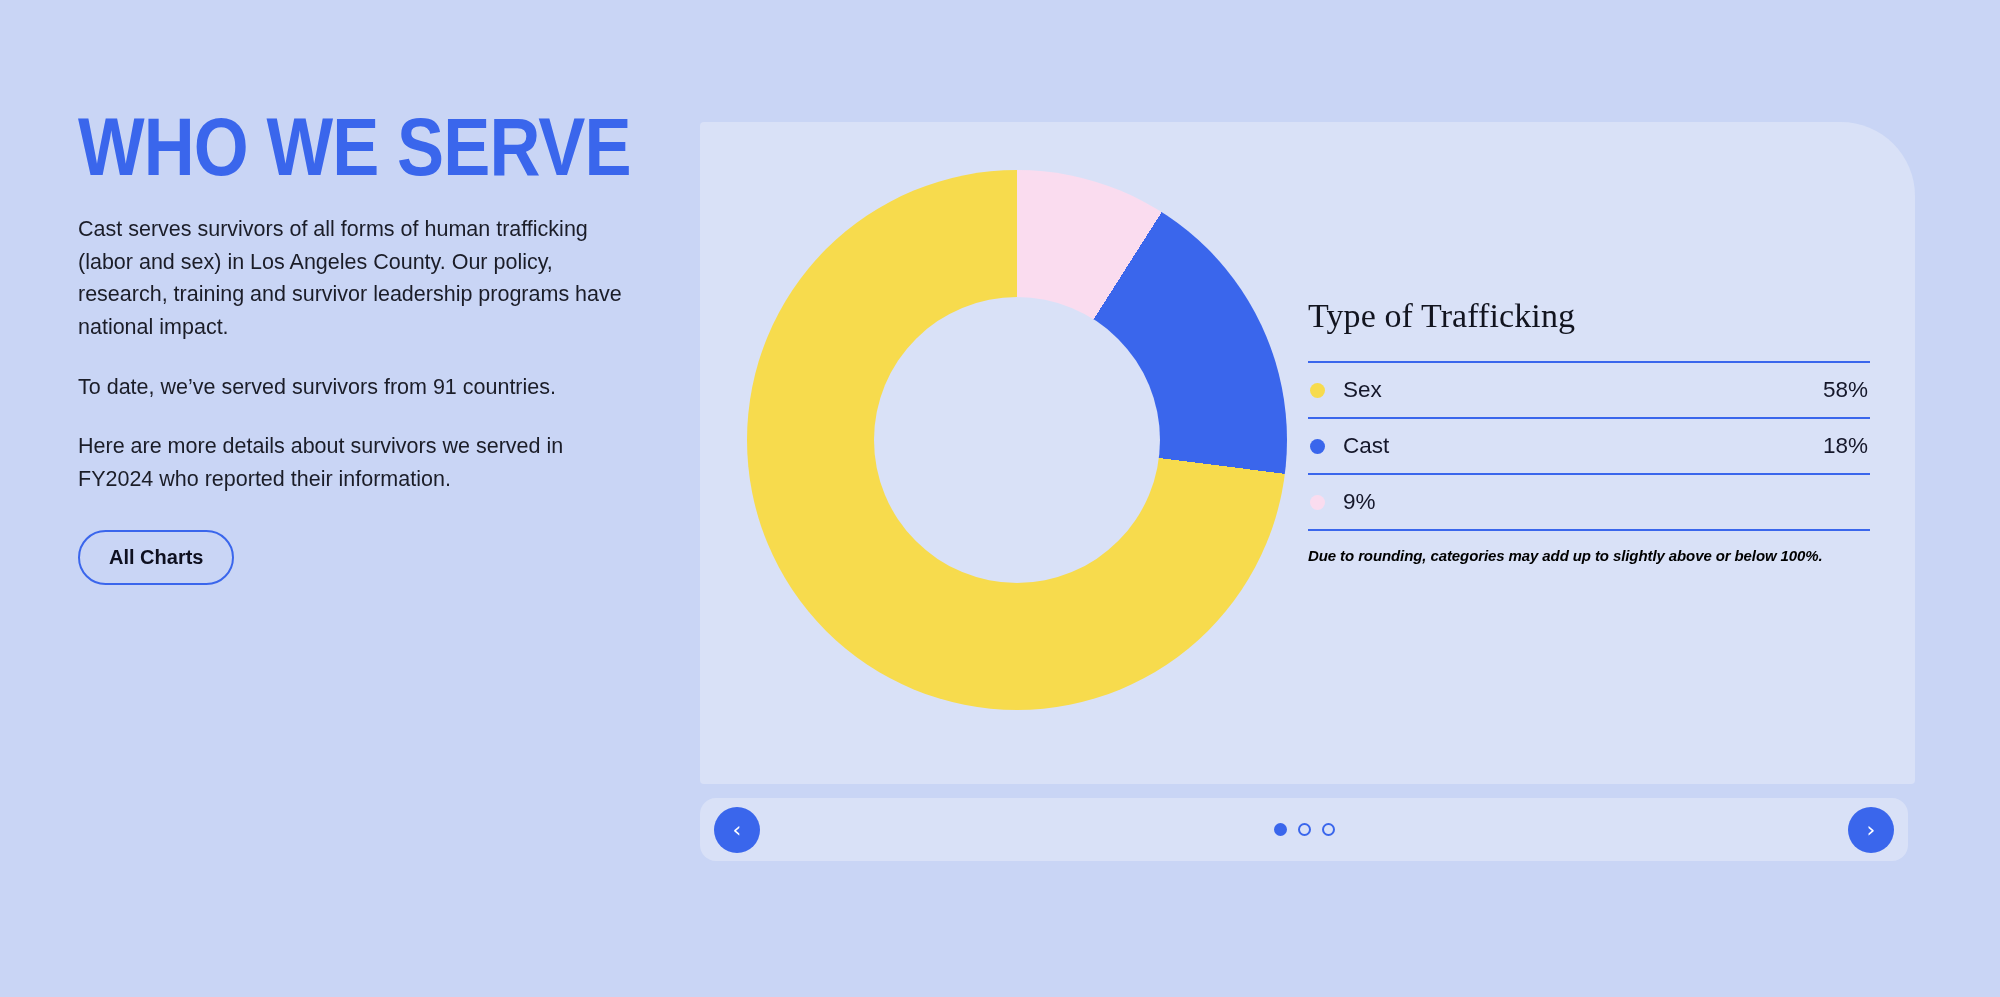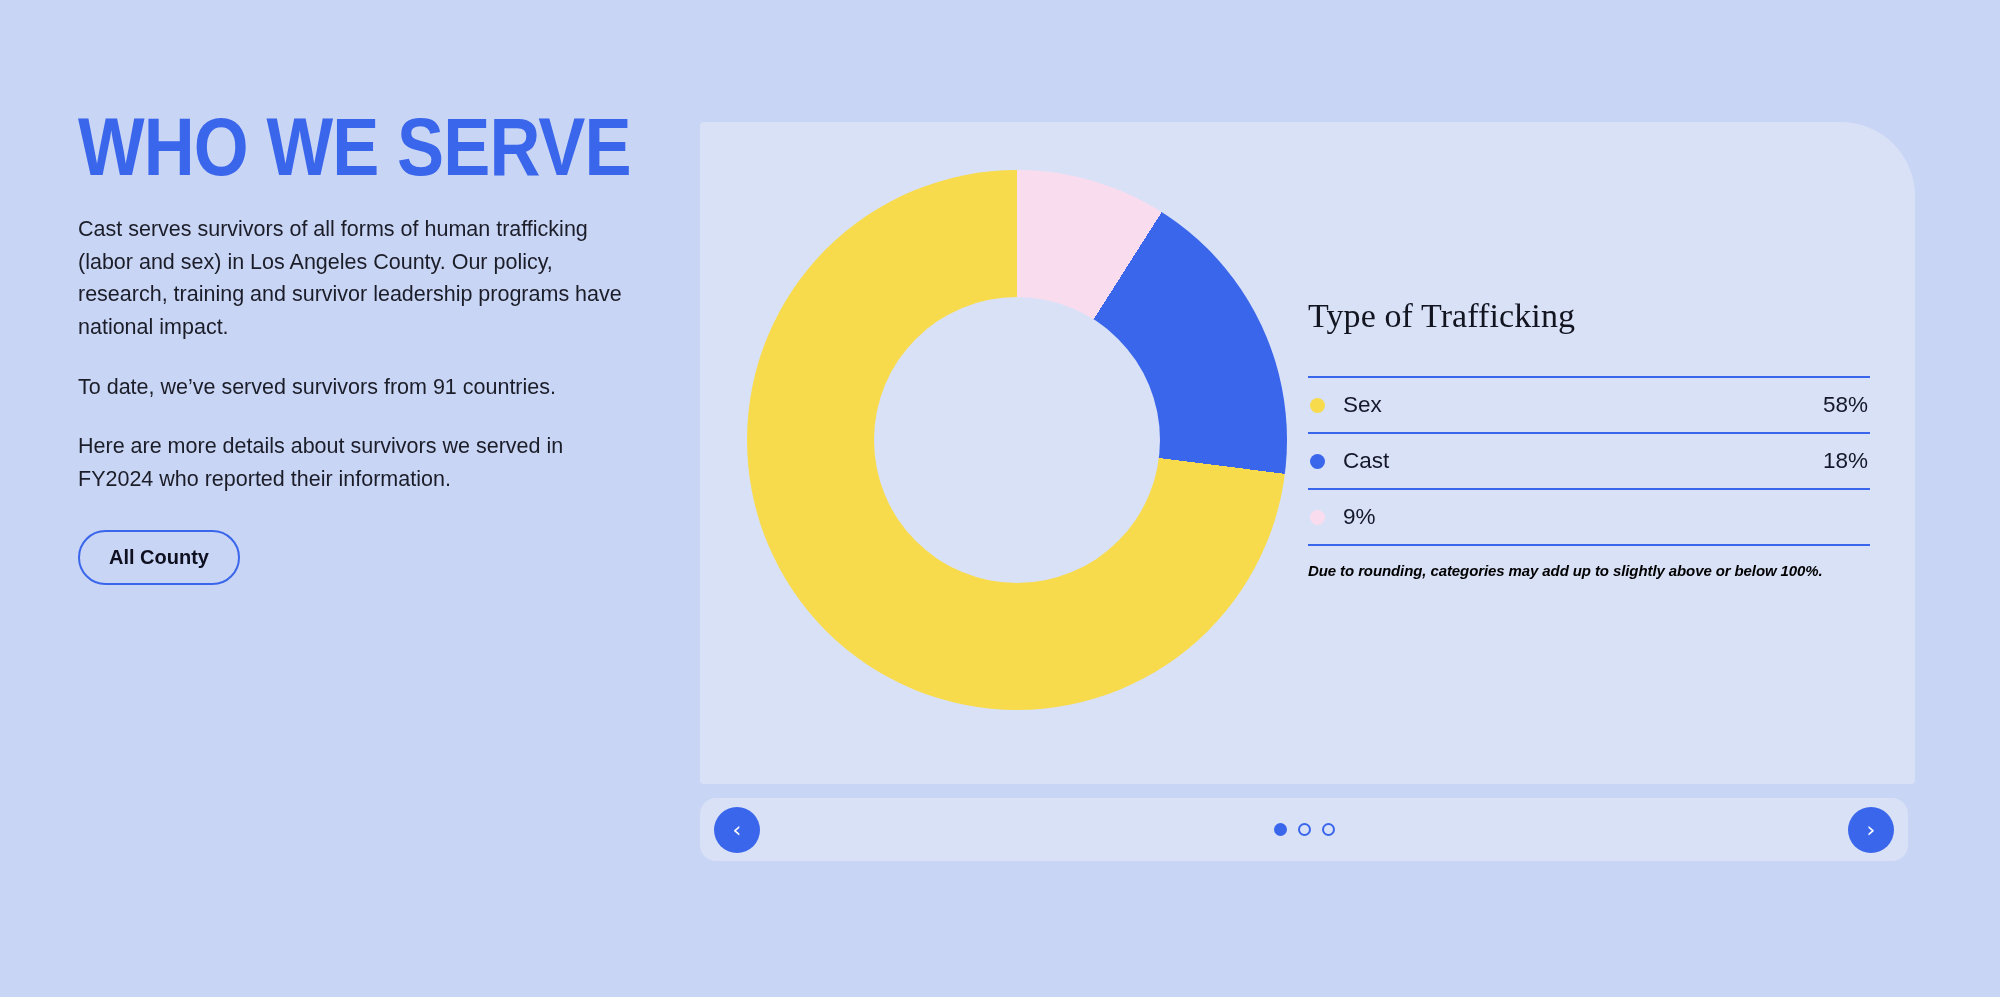--- a/index.html
+++ b/index.html
@@ -101,21 +101,21 @@
     left: 608px;
     top: 175px;
     width: 562px;
   }
   .legend-title {
     font-family: "Liberation Serif", serif;
     font-size: 34px;
     font-weight: 400;
     color: #12141f;
     letter-spacing: 0.1px;
-    margin-bottom: 41px;
+    margin-bottom: 26px;
   }
   .legend-table {
     border-top: 2.5px solid #3a66ec;
   }
   .legend-row {
     display: flex;
     align-items: center;
     height: 56px;
     border-bottom: 2.5px solid #3a66ec;
     padding: 0 2px;
@@ -195,21 +195,21 @@
 
 <div class="left-col">
   <h1 class="page-title">WHO WE SERVE</h1>
 
   <div class="body-copy">
     <p>Cast serves survivors of all forms of human trafficking (labor and sex) in Los Angeles County. Our policy, research, training and survivor leadership programs have national impact.</p>
     <p>To date, we’ve served survivors from 91 countries.</p>
     <p>Here are more details about survivors we served in FY2024 who reported their information.</p>
   </div>
 
-  <button class="all-charts-btn">All County</button>
+  <button class="all-charts-btn">All Charts</button>
 </div>
 
 <div class="chart-card">
 
   <div class="donut-wrap">
     <div class="donut" id="donut" style="background: conic-gradient(rgb(250, 220, 239) 0deg, rgb(250, 220, 239) 32.4deg, rgb(58, 102, 236) 32.4deg, rgb(58, 102, 236) 97.2deg, rgb(247, 219, 77) 97.2deg, rgb(247, 219, 77) 360deg);"></div>
     <div class="donut-hole"></div>
   </div>
 
   <div class="legend">

